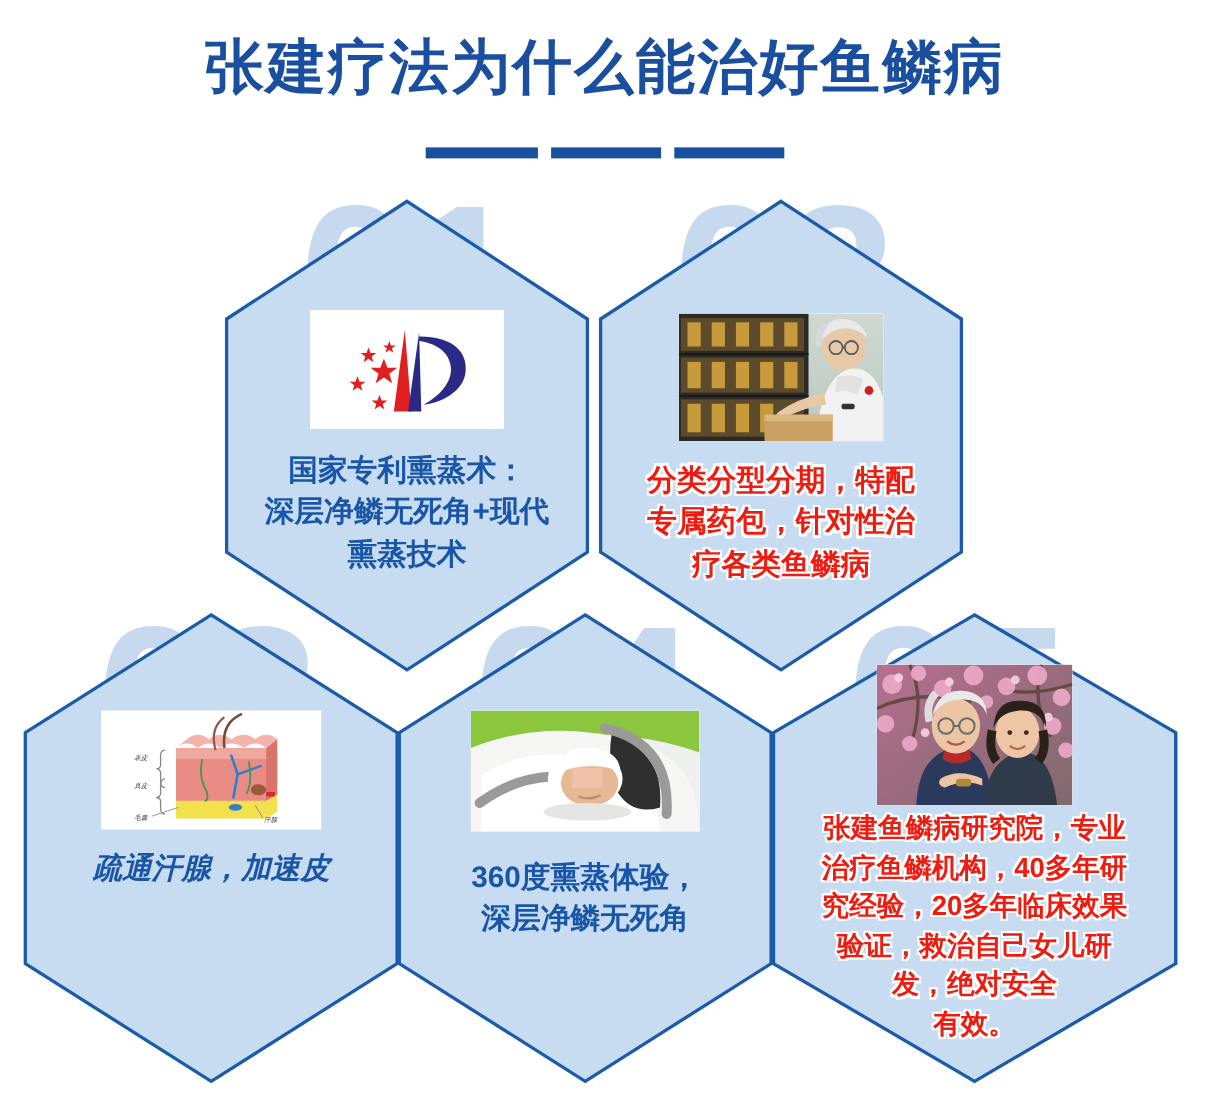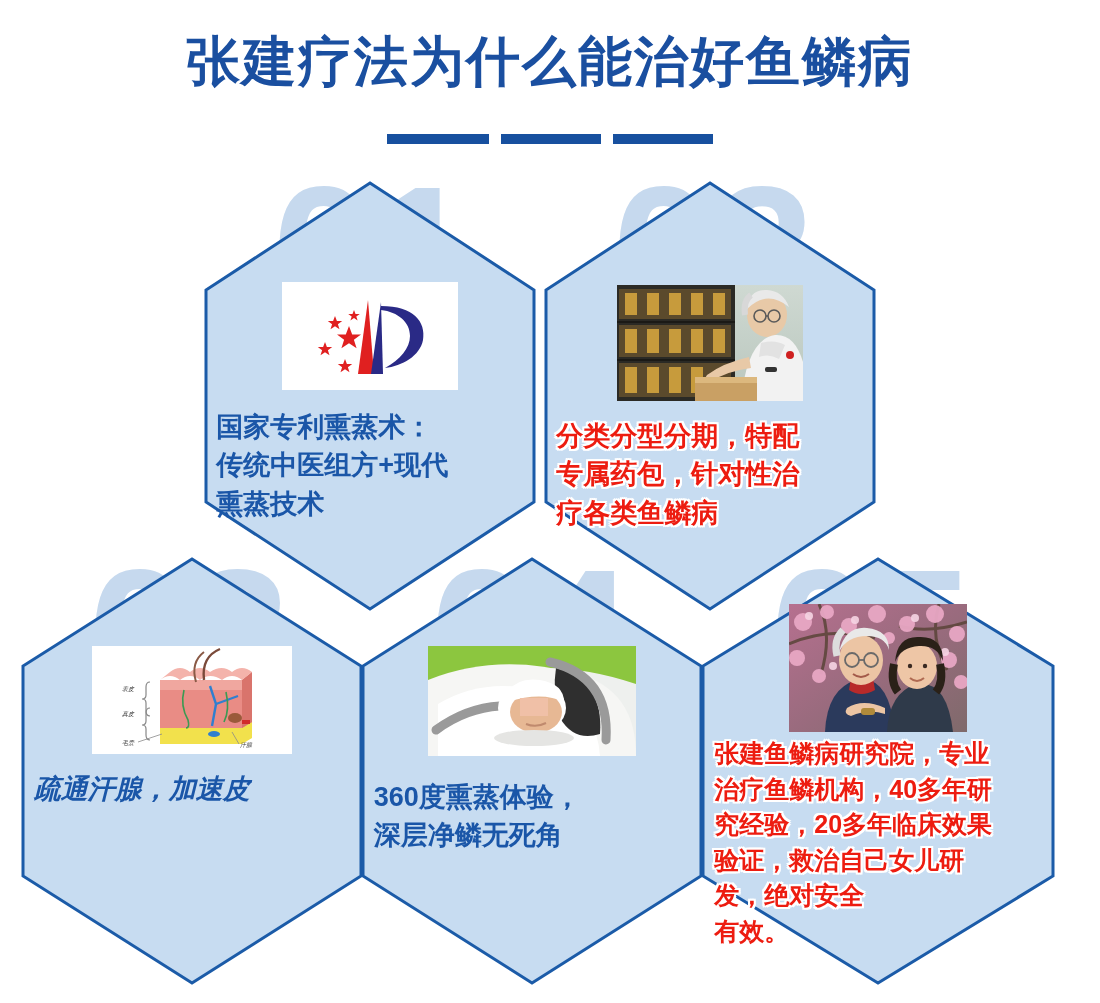--- a/index.html
+++ b/index.html
@@ -59,20 +59,21 @@
 
   .thumb{
     background:#ffffff;
     box-sizing:border-box;
     position:relative;
     overflow:hidden;
     flex:none;
   }
 
   .cap{
+    text-align:center;
     font-weight:bold;
     line-height:1.42;
     width:92%;
   }
   .cap.blue{color:#1A56A8;font-size:27px;}
   .cap.red{
     color:#ED1C10;font-size:27px;
     text-shadow:
       -2px -2px 0 #fff, 2px -2px 0 #fff,
       -2px  2px 0 #fff, 2px  2px 0 #fff,
@@ -123,21 +124,21 @@
             <polygon points="67,44 70.2,52.4 79,52.4 71.9,57.8 74.6,66.3 67,61.2 59.4,66.3 62.1,57.8 55,52.4 63.8,52.4"></polygon>
             <polygon points="53,34 54.9,39 60.2,39 55.9,42.2 57.5,47.3 53,44.2 48.5,47.3 50.1,42.2 45.8,39 51.1,39"></polygon>
             <polygon points="43,60 44.9,65 50.2,65 45.9,68.2 47.5,73.3 43,70.2 38.5,73.3 40.1,68.2 35.8,65 41.1,65"></polygon>
             <polygon points="63,77 64.9,82 70.2,82 65.9,85.2 67.5,90.3 63,87.2 58.5,90.3 60.1,85.2 55.8,82 61.1,82"></polygon>
             <polygon points="72,28 73.5,32 77.8,32 74.3,34.5 75.6,38.6 72,36.1 68.4,38.6 69.7,34.5 66.2,32 70.5,32"></polygon>
           </g>
         </svg>
       </div>
       <div class="cap blue" style="margin-top:18px;">
         <span class="ln">国家专利熏蒸术：</span>
-        <span class="ln">传统中医组方+现代</span>
+        <span class="ln">深层净鳞无死角+现代</span>
         <span class="ln">熏蒸技术</span>
       </div>
     </div>
   </div>
 
   <div class="hexwrap" style="left:543px;top:180px;width:334px;height:432px;">
     <div class="hex">
       <svg viewBox="0 0 334 432" preserveAspectRatio="none">
         <polygon points="167,3 331,110 331,322 167,429 3,322 3,110" fill="#C7DCF1" stroke="#1B5BA8" stroke-width="3"></polygon>
       </svg>
@@ -288,21 +289,21 @@
           <ellipse cx="106" cy="92" rx="40" ry="8" fill="#e5e5e3"></ellipse>
         </svg>
       </div>
       <div class="cap blue" style="margin-top:22px;">
         <span class="ln">360度熏蒸体验，</span>
         <span class="ln">深层净鳞无死角</span>
       </div>
     </div>
   </div>
 
-  <div class="hexwrap" style="left:700px;top:556px;width:356px;height:430px;">
+  <div class="hexwrap" style="left:700px;top:556px;width:356px;height:430px;padding-left:16px;">
     <div class="hex">
       <svg viewBox="0 0 356 430" preserveAspectRatio="none">
         <polygon points="178,3 353,110 353,320 178,427 3,320 3,110" fill="#C7DCF1" stroke="#1B5BA8" stroke-width="3"></polygon>
       </svg>
     </div>
     <div class="hexcontent">
       <div class="thumb" style="width:178px;height:128px;margin-top:48px;">
         <svg class="art" viewBox="0 0 178 128" preserveAspectRatio="none">
           <defs>
             <linearGradient id="blossomg" x1="0" y1="0" x2="1" y2="1">

